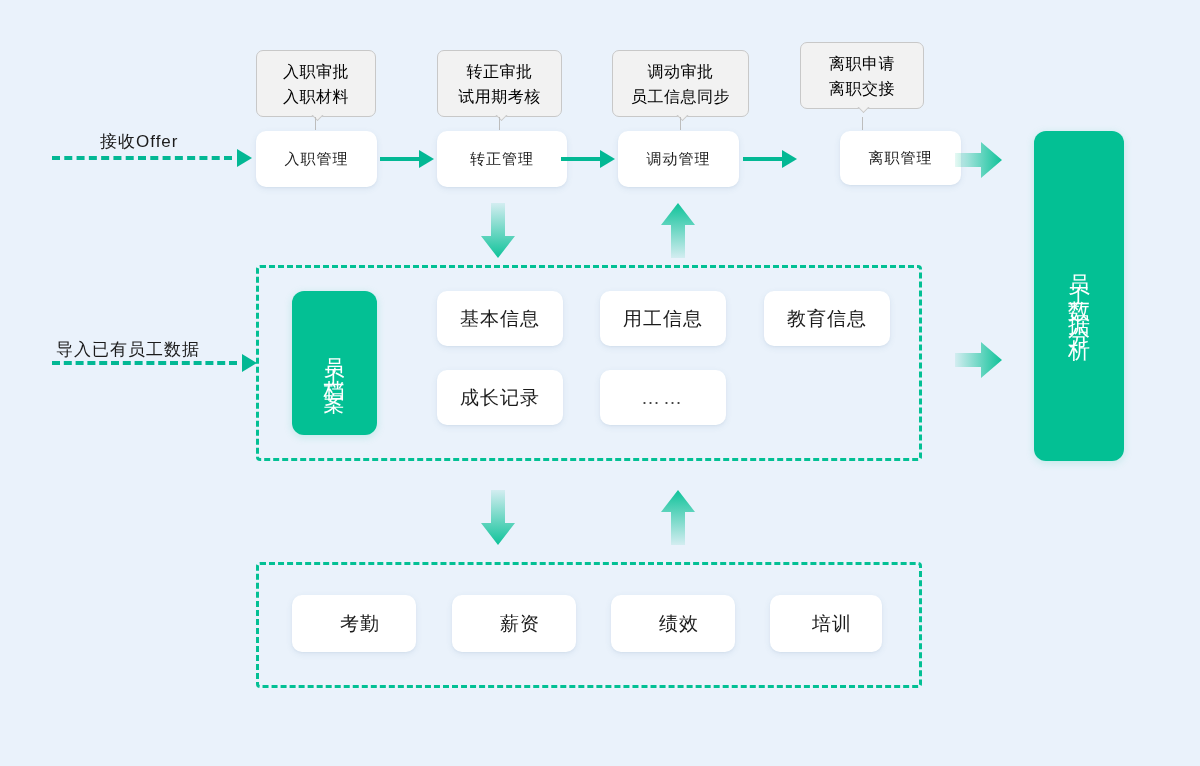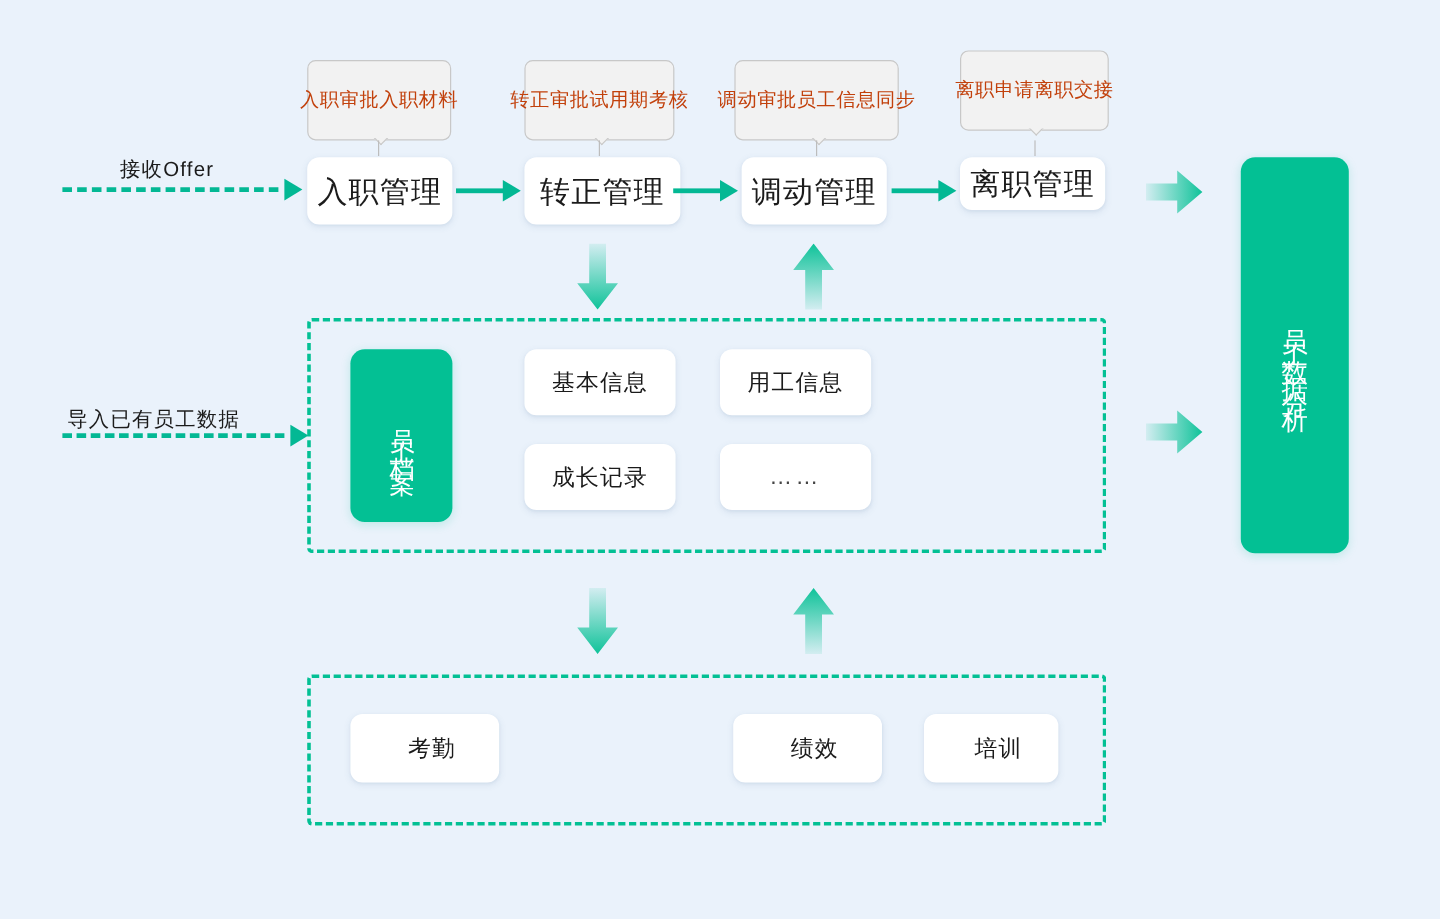--- a/index.html
+++ b/index.html
@@ -20,24 +20,24 @@
   }
 
   
   .callout {
     position: absolute;
     background: #f2f2f2;
     border: 1px solid #c8c8c8;
     border-radius: 7px;
     box-sizing: border-box;
     display: flex;
-    flex-direction: row;
+    flex-direction: column;
     align-items: center;
     justify-content: center;
-    color: #c2410c;
+    color: #000000;
     font-size: 16px;
     line-height: 25px;
     letter-spacing: 0.5px;
     white-space: nowrap;
   }
   .callout .tail {
     position: absolute;
     left: 50%;
     bottom: -17px;
     margin-left: -9px;
@@ -73,21 +73,21 @@
     background: #ffffff;
     border-radius: 10px;
     box-sizing: border-box;
     display: flex;
     align-items: center;
     justify-content: center;
     color: #1b1b1b;
     box-shadow: 0 2px 6px rgba(70, 110, 150, 0.10), 0 1px 2px rgba(70,110,150,0.06);
     white-space: nowrap;
   }
-  .wbox.stage { font-size: 25px; letter-spacing: 1px; }
+  .wbox.stage { font-size: 15px; letter-spacing: 1px; }
   .wbox.field { font-size: 19px; letter-spacing: 1px; }
   .wbox.module { font-size: 19px; letter-spacing: 1px; padding-left: 12px; }
   .wbox.dots { font-size: 19px; letter-spacing: 3px; color: #444; }
 
   
   .greenbox {
     position: absolute;
     background: #03c094;
     border-radius: 12px;
     box-sizing: border-box;
@@ -226,21 +226,21 @@
 
   <div class="wbox stage" style="left:256px; top:131px; width:121px; height:56px;">
     <span>入职管理</span>
   </div>
   <div class="wbox stage" style="left:437px; top:131px; width:130px; height:56px;">
     <span>转正管理</span>
   </div>
   <div class="wbox stage" style="left:618px; top:131px; width:121px; height:56px;align-items:center;">
     <span>调动管理</span>
   </div>
-  <div class="wbox stage" style="left:800px; top:131px; width:121px; height:44px;">
+  <div class="wbox stage" style="left:840px; top:131px; width:121px; height:54px;">
     <span>离职管理</span>
   </div>
 
   <div class="arrow-h" style="left:380px; top:143px; width:54px; height:32px;">
     <div class="shaft" style="width:41px;"></div>
       <div class="head"></div>
   </div>
   <div class="arrow-h" style="left:561px; top:143px; width:54px; height:32px;">
     <div class="shaft" style="width:41px;"></div>
       <div class="head"></div>
@@ -283,32 +283,38 @@
   <div class="greenbox archive" style="left:292px; top:291px; width:85px; height:144px;">
     <span class="vert-text">员工档案</span>
   </div>
 
   <div class="wbox field" style="left:437px; top:291px; width:126px; height:55px;">
     <span>基本信息</span>
   </div>
   <div class="wbox field" style="left:600px; top:291px; width:126px; height:55px;">
     <span>用工信息</span>
   </div>
+  <div class="wbox field" style="left:764px; top:291px; width:126px; height:55px;">
+    <span>教育信息</span>
+  </div>
   <div class="wbox field" style="left:437px; top:370px; width:126px; height:55px;">
     <span>成长记录</span>
   </div>
   <div class="wbox dots" style="left:600px; top:370px; width:126px; height:55px;">
     <span>……</span>
   </div>
 
   <div class="dashed" style="left:256px; top:562px; width:666px; height:126px;"></div>
 
   <div class="wbox module" style="left:292px; top:595px; width:124px; height:57px;">
     <span>考勤</span>
   </div>
+  <div class="wbox module" style="left:452px; top:595px; width:124px; height:57px;">
+    <span>薪资</span>
+  </div>
   <div class="wbox module" style="left:611px; top:595px; width:124px; height:57px;">
     <span>绩效</span>
   </div>
   <div class="wbox module" style="left:770px; top:595px; width:112px; height:57px;">
     <span>培训</span>
   </div>
 
   <div class="greenbox analysis" style="left:1034px; top:131px; width:90px; height:330px;">
     <span class="vert-text">员工数据分析</span>
   </div>

